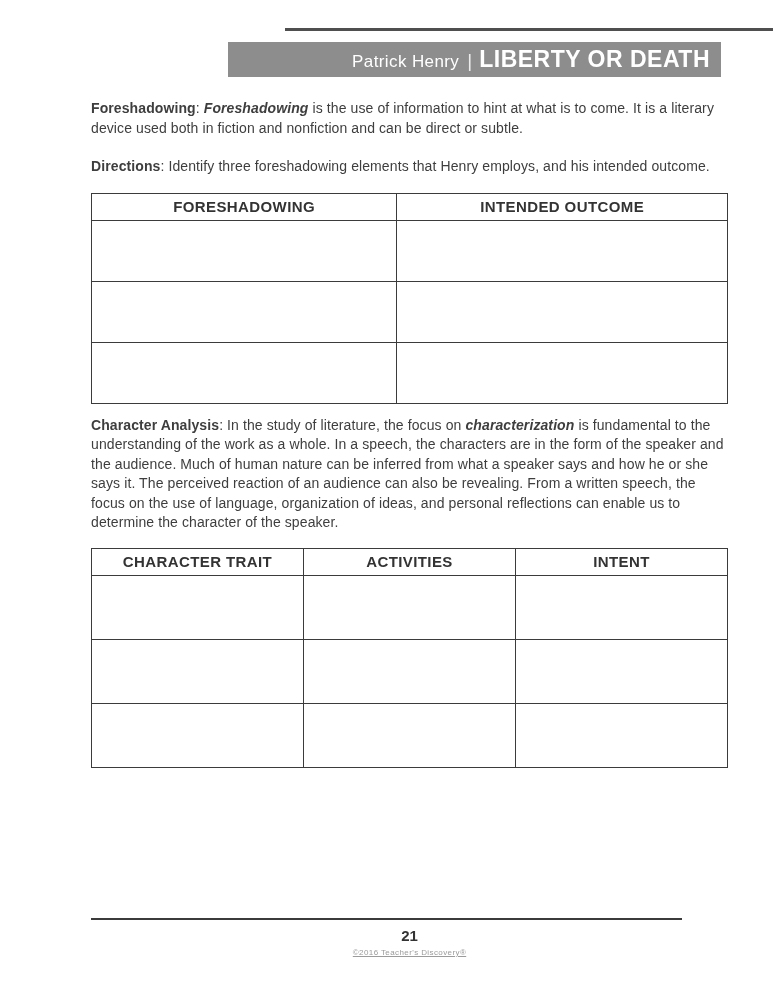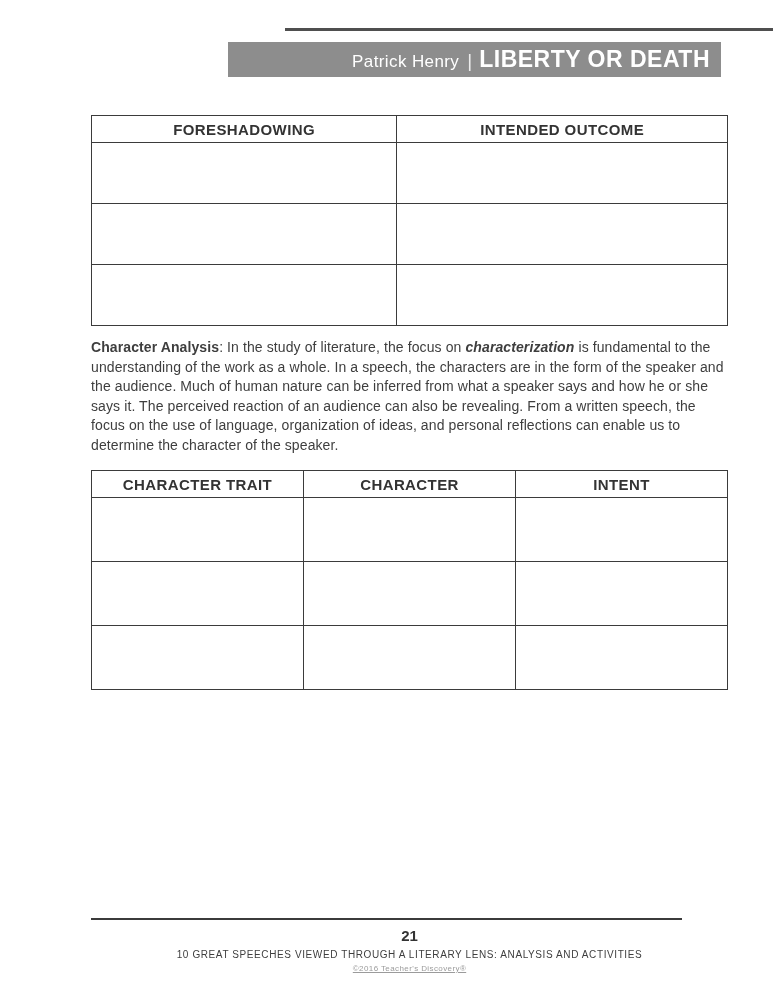--- a/index.html
+++ b/index.html
@@ -77,21 +77,23 @@
 <body>
 
 <div class="page">
 
   <div class="top-rule"></div>
 
   <header class="header-band"><span class="band-speaker">Patrick Henry</span><span class="band-sep">|</span><span class="band-title">LIBERTY OR DEATH</span></header>
 
   <main class="content">
 
+    <p class="para"><span class="b">Foreshadowing</span><span>: </span><span class="bi">Foreshadowing</span><span> is the use of information to hint at what is to come. It is a literary device used both in fiction and nonfiction and can be direct or subtle.</span></p>
 
+    <p class="para directions-1"><span class="b">Directions</span><span>: Identify three foreshadowing elements that Henry employs, and his intended outcome.</span></p>
 
     <table class="ws-table t1">
       <colgroup>
           <col class="t1-c1">
           <col class="t1-c2">
         </colgroup>
       <thead>
         <tr>
           <th>FORESHADOWING</th>
           <th>INTENDED OUTCOME</th>
@@ -118,21 +120,21 @@
 
     <table class="ws-table t2">
       <colgroup>
           <col class="t2-c">
           <col class="t2-c">
           <col class="t2-c">
         </colgroup>
       <thead>
         <tr>
           <th>CHARACTER TRAIT</th>
-          <th>CHARACTER</th>
+          <th>ACTIVITIES</th>
           <th>INTENT</th>
         </tr>
       </thead>
       <tbody>
         <tr>
             <td></td>
             <td></td>
             <td></td>
           </tr>
         <tr>
@@ -146,17 +148,16 @@
             <td></td>
           </tr>
       </tbody>
     </table>
 
   </main>
 
   <footer class="footer">
     <div class="footer-rule"></div>
     <div class="page-number">21</div>
-    <div class="book-title">10 GREAT SPEECHES VIEWED THROUGH A LITERARY LENS: ANALYSIS AND ACTIVITIES</div>
     <div class="copyright">©2016 Teacher's Discovery®</div>
   </footer>
 
 </div>
 
 </body></html>

